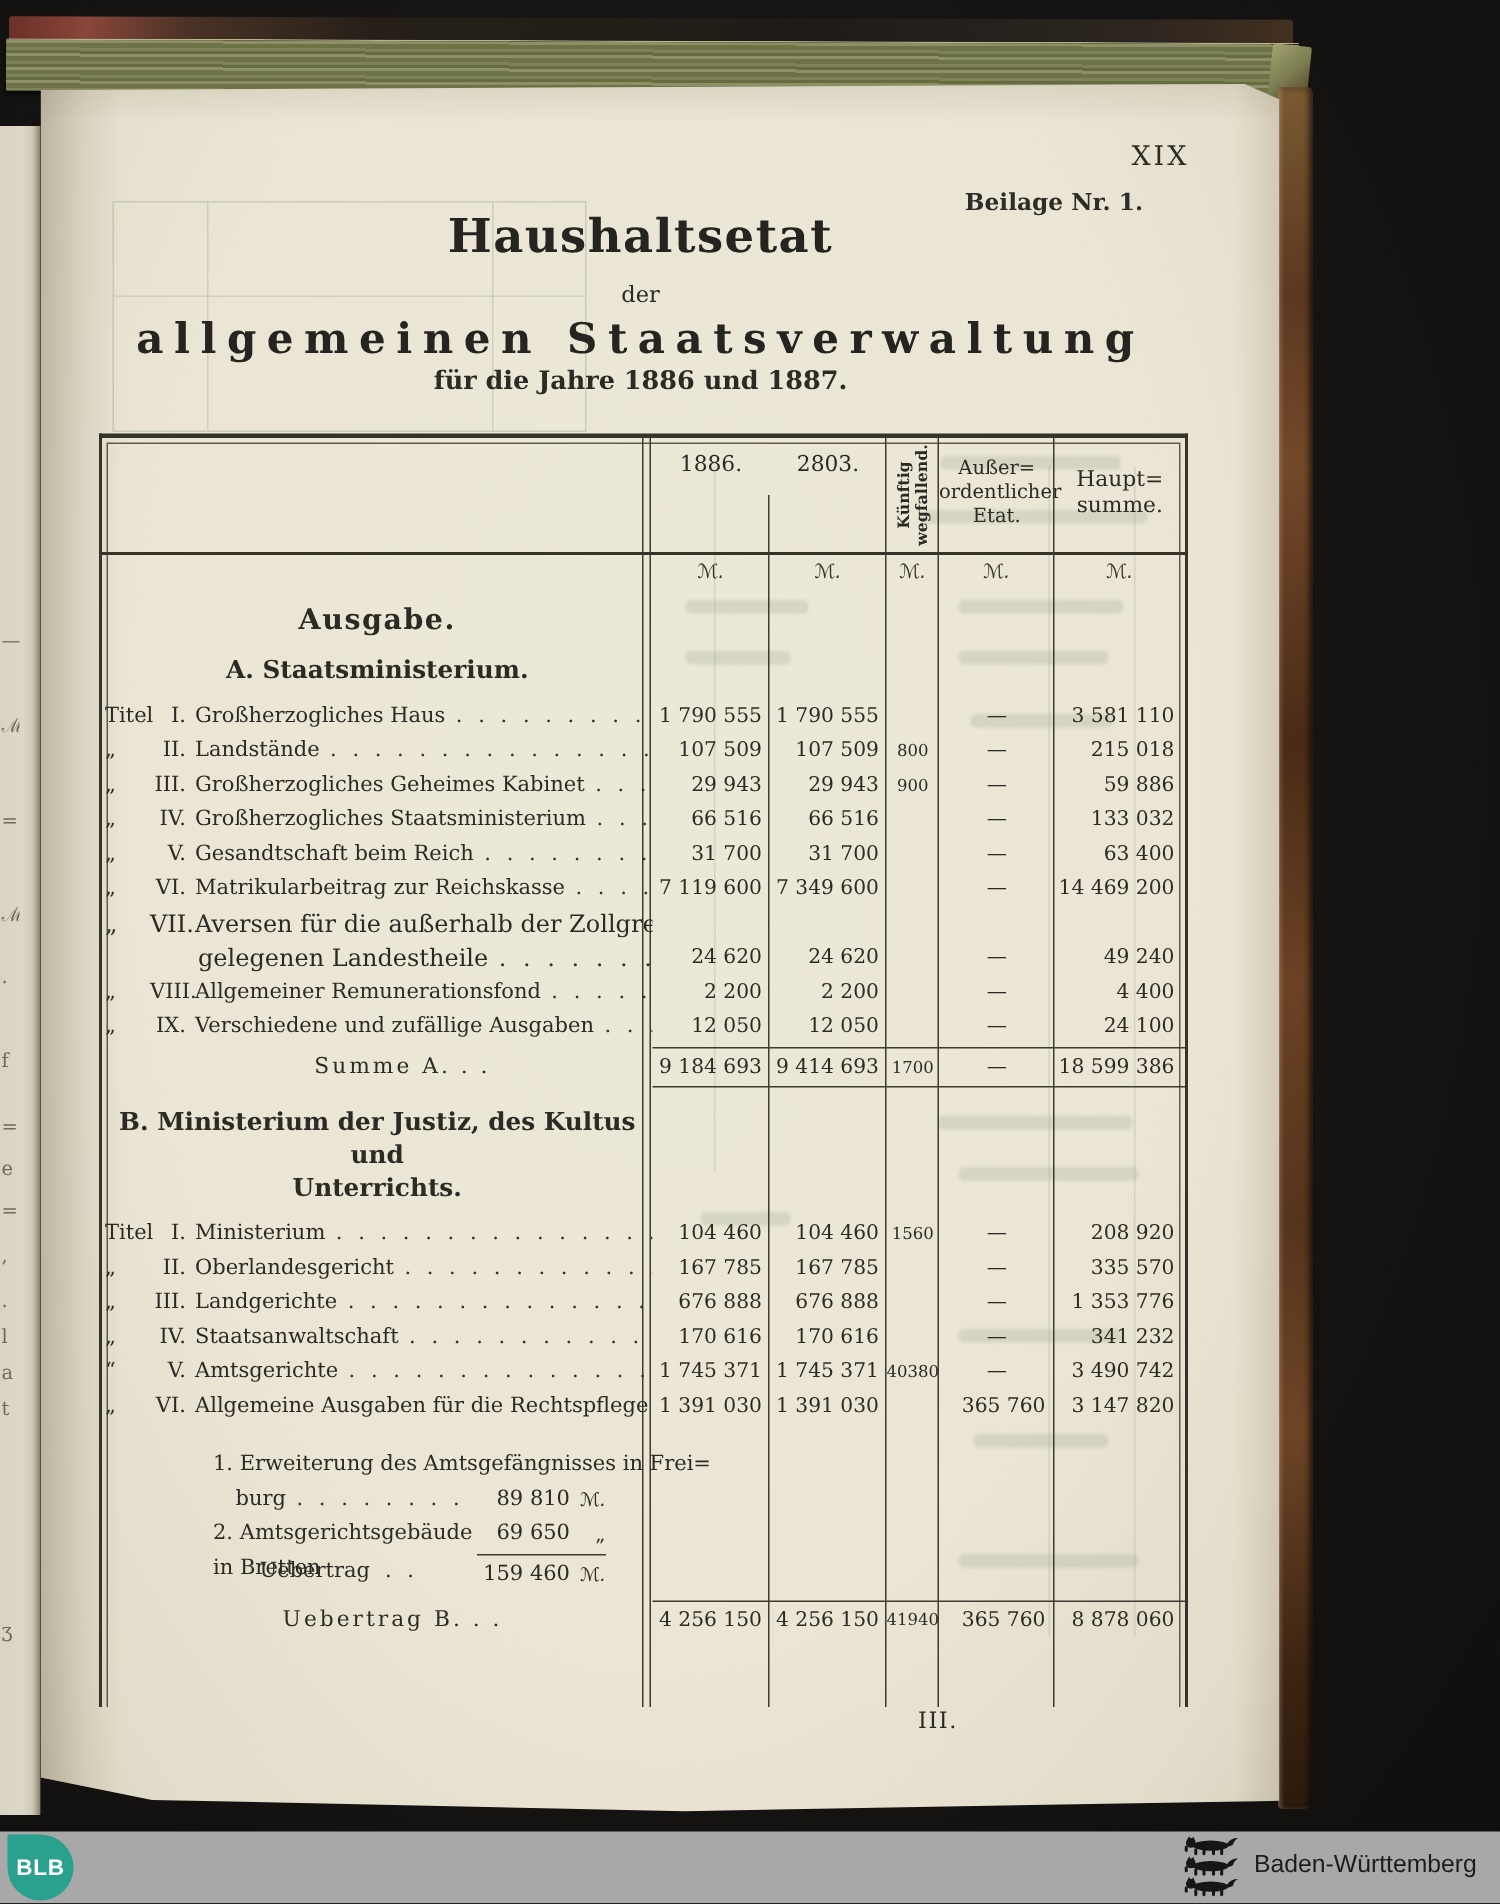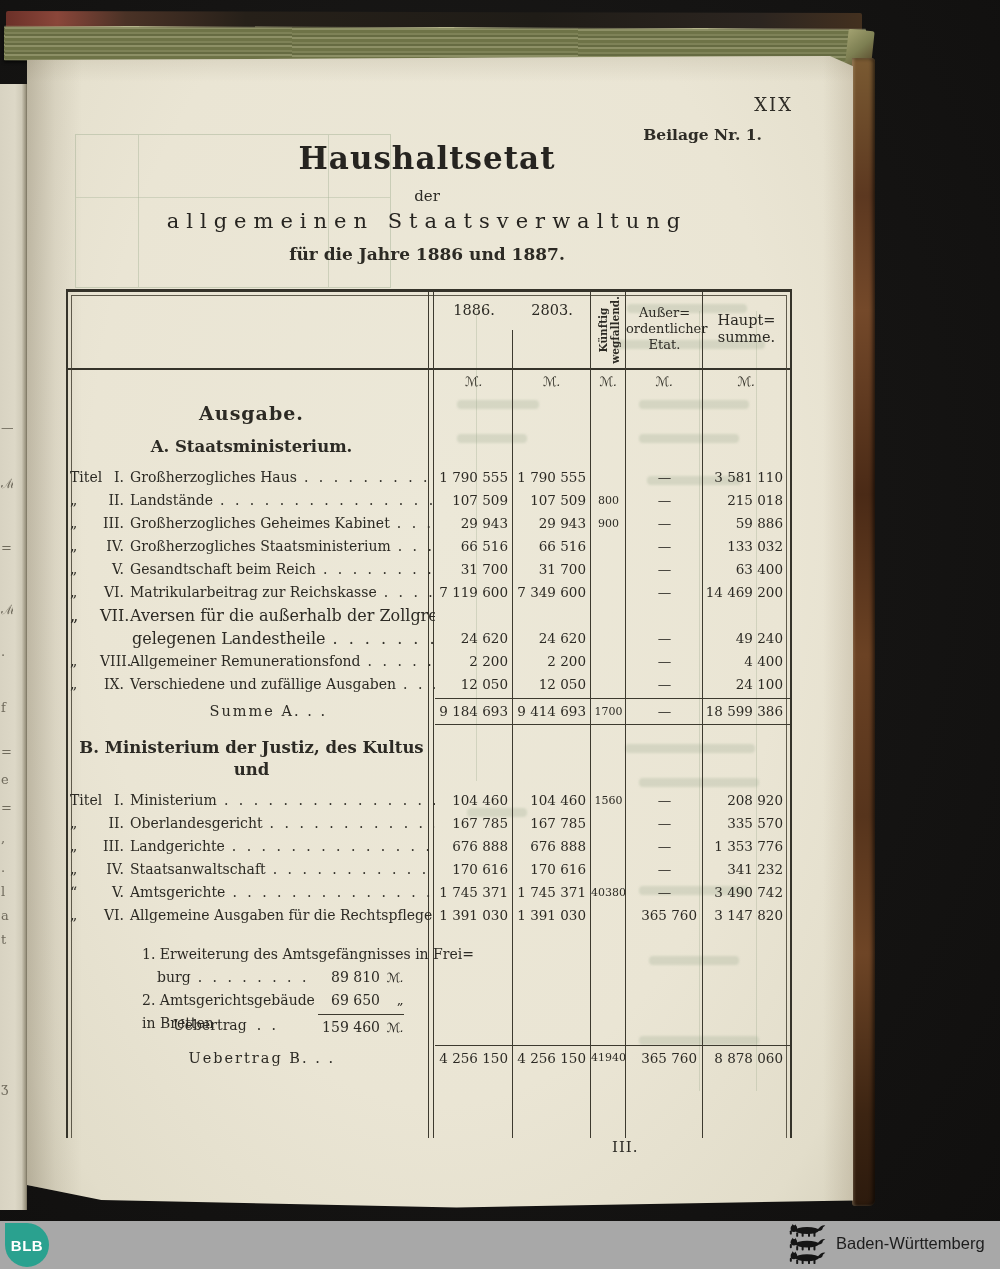--- a/index.html
+++ b/index.html
@@ -34,21 +34,21 @@
   .gframe .gv{position:absolute;top:0;bottom:0;width:1px;background:rgba(168,180,152,.45);}
   .gframe .gh{position:absolute;left:0;right:0;height:1px;background:rgba(168,180,152,.4);}
   .gvl{position:absolute;width:1px;background:rgba(168,180,152,.38);}
   .smudge{position:absolute;height:9px;border-radius:4px;background:rgba(150,168,140,.26);filter:blur(1.2px);}
   
   .pgnum{position:absolute;top:38px;right:60px;font-size:18px;letter-spacing:2px;color:#2e2c26;}
   .annex{position:absolute;top:69px;right:91px;font-size:15.5px;font-weight:bold;color:#2e2c26;}
   .titleblock{position:absolute;left:39px;top:0;width:722px;text-align:center;}
   .t1{position:absolute;left:0;width:100%;top:84px;font-size:31px;font-weight:bold;letter-spacing:1px;color:#262420;}
   .t2{position:absolute;left:0;width:100%;top:131px;font-size:15px;}
-  .t3{position:absolute;left:0;width:100%;top:153px;font-size:21px;font-weight:normal;letter-spacing:7px;color:#262420;}
+  .t3{position:absolute;left:0;width:100%;top:153px;font-size:28px;font-weight:bold;letter-spacing:7px;color:#262420;}
   .t4{position:absolute;left:0;width:100%;top:188px;font-size:17px;font-weight:bold;}
   .sig{position:absolute;left:585px;top:1082px;font-size:15px;letter-spacing:1px;}
   
   .tbl{position:absolute;left:39px;top:233px;width:722px;height:846px;
     border-top:3px solid #35332a;border-left:2px solid #35332a;border-right:2px solid #35332a;box-sizing:content-box;}
   .innerframe{position:absolute;left:3px;right:3px;top:3px;bottom:0;
     border-top:1px solid rgba(70,66,52,.85);border-left:1px solid rgba(70,66,52,.85);border-right:1px solid rgba(70,66,52,.85);pointer-events:none;}
   .vd{position:absolute;left:360px;top:0;height:846px;width:6px;border-left:1.3px solid #3d3a2f;border-right:1.3px solid #3d3a2f;box-sizing:border-box;}
   .vs{position:absolute;width:1.3px;background:#3d3a2f;}
   .v1{left:444px;top:38px;height:808px;}
@@ -350,20 +350,21 @@
             <span class="val c1">9 184 693</span>
               <span class="val c2">9 414 693</span>
               <span class="val c3">1700</span>
               <span class="val c4 dash">—</span>
               <span class="val c5">18 599 386</span>
           </div>
         </div>
 
         <div class="h-sec">
           <div>B. Ministerium der Justiz, des Kultus und</div>
+          <div>Unterrichts.</div>
         </div>
 
         <div class="row">
           <div class="rl">
               <span class="pre">Titel</span>
               <span class="num">I.</span>
               <span class="lbl">Ministerium</span>
               <span class="leader">. . . . . . . . . . . . . . . . . . . . . . . . . . . . . . . . . . . .</span>
             </div>
           <span class="val c1">104 460</span>

